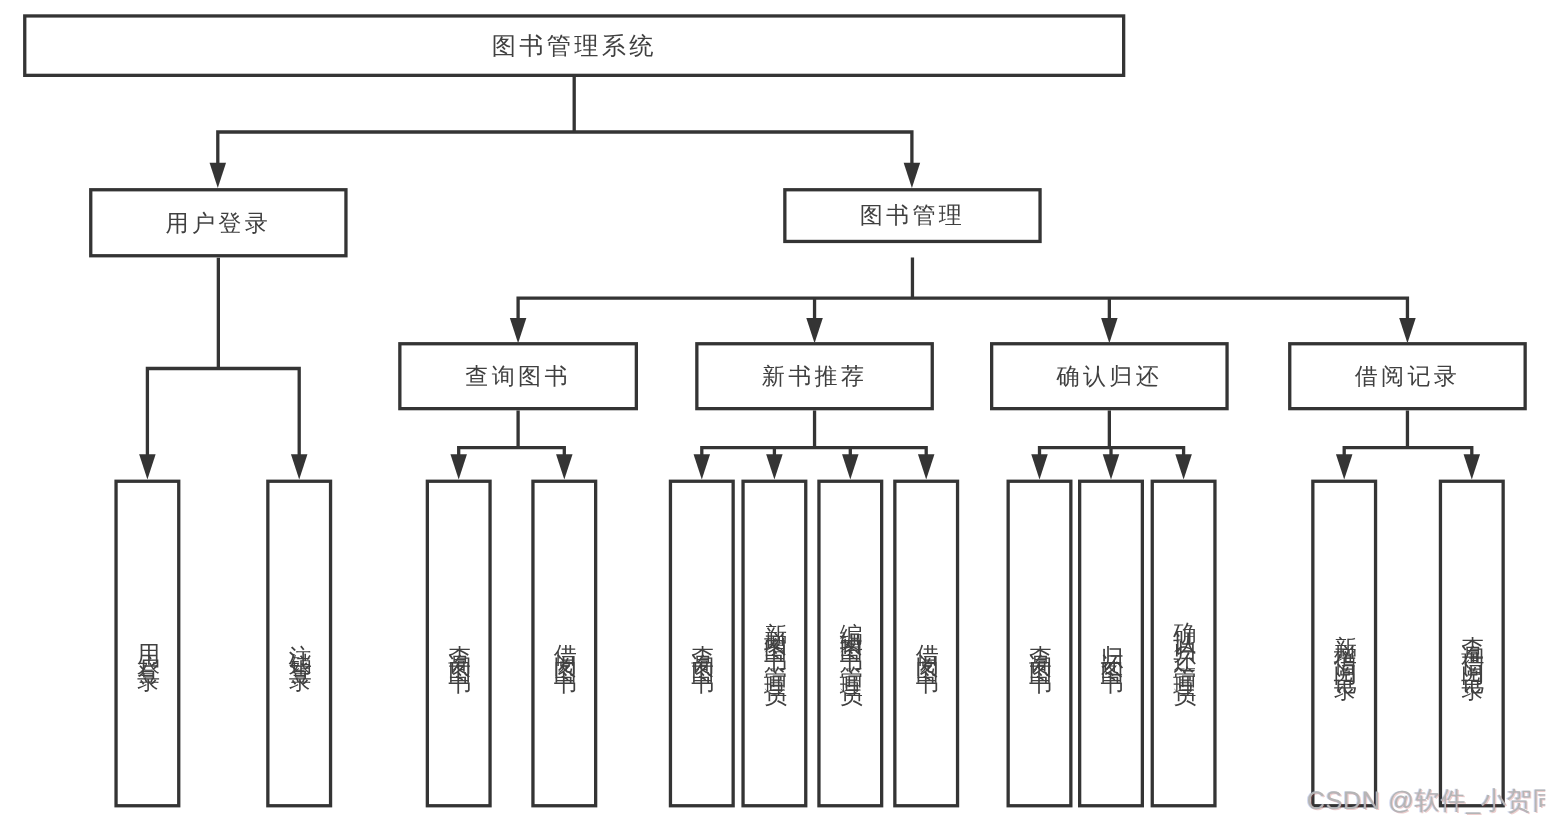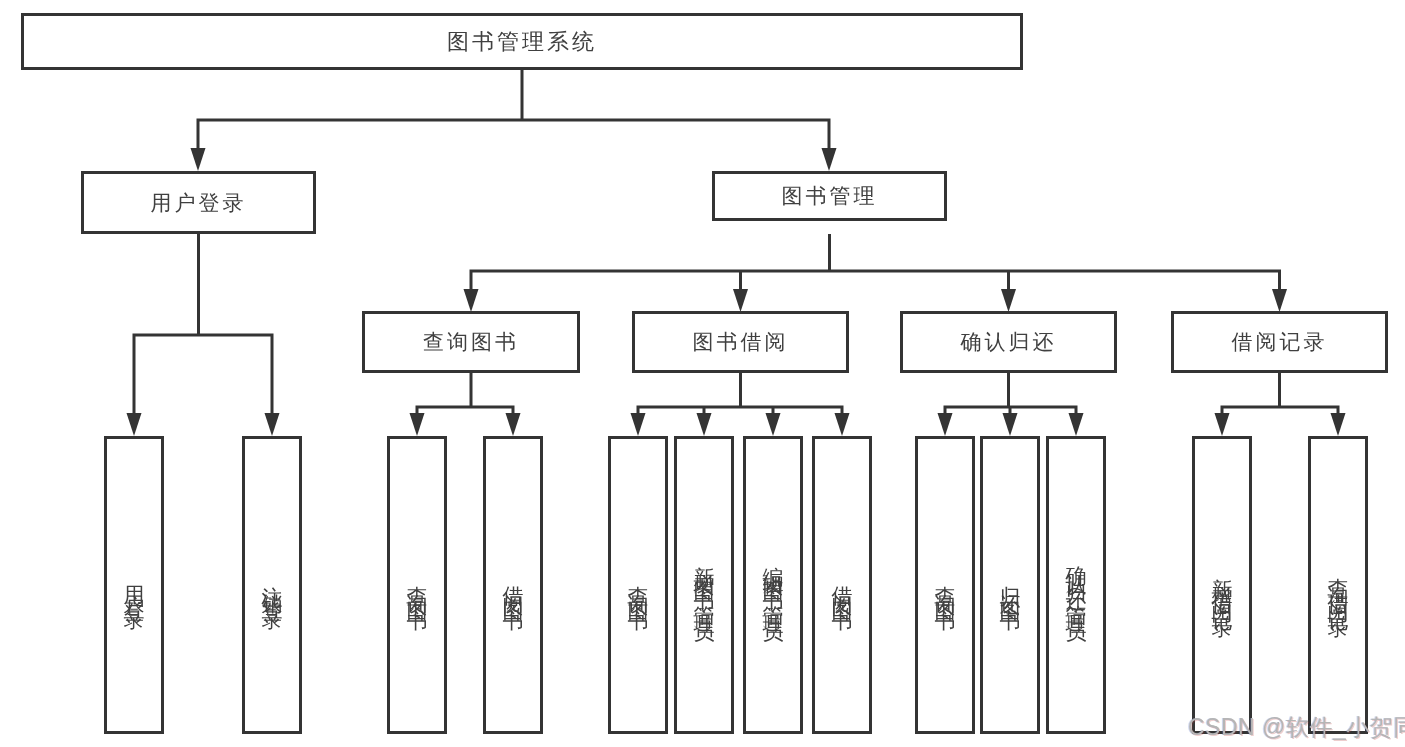--- a/index.html
+++ b/index.html
@@ -88,21 +88,21 @@
       <polygon points="1330.5,413 1345.5,413 1338,436"></polygon>
     </g>
   </svg>
 
   <div class="node title" style="left:21px;top:13px;width:1002px;height:57px">图书管理系统</div>
 
   <div class="node" style="left:81px;top:171px;width:235px;height:63px">用户登录</div>
   <div class="node" style="left:712px;top:171px;width:235px;height:50px">图书管理</div>
 
   <div class="node" style="left:362px;top:311px;width:218px;height:62px">查询图书</div>
-  <div class="node" style="left:632px;top:311px;width:217px;height:62px">图书借阅</div>
+  <div class="node" style="left:632px;top:311px;width:217px;height:62px">新书推荐</div>
   <div class="node" style="left:900px;top:311px;width:217px;height:62px">确认归还</div>
   <div class="node" style="left:1171px;top:311px;width:217px;height:62px">借阅记录</div>
 
   <div class="node v" style="left:104px;top:436px;width:60px;height:298px">用户登录</div>
   <div class="node v" style="left:242px;top:436px;width:60px;height:298px">注销登录</div>
 
   <div class="node v" style="left:387px;top:436px;width:60px;height:298px">查询图书</div>
   <div class="node v" style="left:483px;top:436px;width:60px;height:298px">借阅图书</div>
 
   <div class="node v" style="left:608px;top:436px;width:60px;height:298px">查询图书</div>

